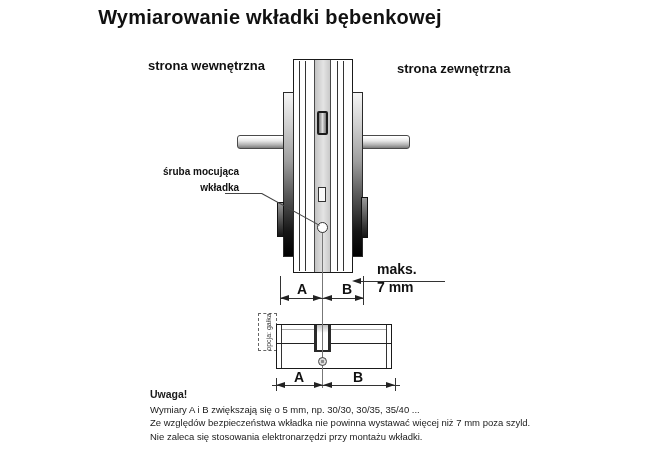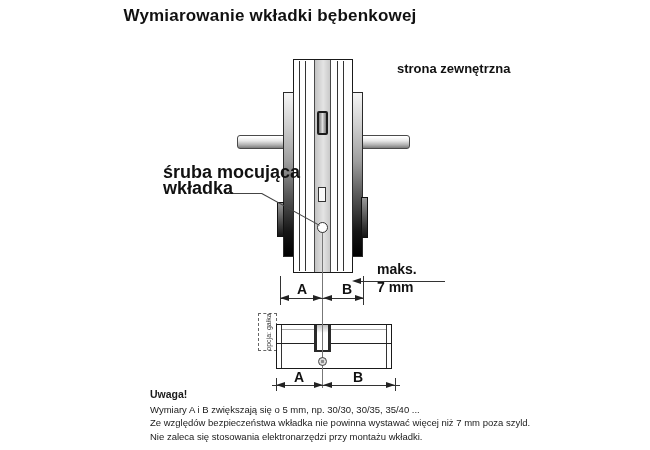--- a/index.html
+++ b/index.html
@@ -9,21 +9,21 @@
     font-family:"Liberation Sans", sans-serif;color:#111;overflow:hidden;
   }
   .abs{position:absolute;}
   .vline{position:absolute;width:1px;background:#333;}
   .hline{position:absolute;height:1px;background:#333;}
   .arrow{position:absolute;width:0;height:0;border-top:3.5px solid transparent;border-bottom:3.5px solid transparent;}
   .arrow.left{border-right:9px solid #222;}
   .arrow.right{border-left:9px solid #222;}
   .lbl{position:absolute;font-weight:bold;color:#111;white-space:nowrap;}
   .dimlbl{position:absolute;font-weight:bold;font-size:14px;width:24px;text-align:center;color:#111;}
-  #title{left:0;top:6px;width:540px;text-align:center;font-size:17px;font-weight:bold;letter-spacing:0.2px;}
+  #title{left:0;top:6px;width:540px;text-align:center;font-size:20px;font-weight:bold;letter-spacing:0.2px;}
   .side-label{font-size:13px;}
   .note{position:absolute;left:150px;top:388px;width:470px;font-size:9.5px;line-height:13.5px;color:#1a1a1a;}
   .note .head{font-weight:bold;font-size:10.5px;margin-bottom:1px;}
   
   .door{left:293px;top:59px;width:60px;height:214px;border:1.5px solid #1a1a1a;background:#fff;}
   .strip{left:314px;top:60px;width:17px;height:212px;background:linear-gradient(90deg,#c3c3c3,#e4e4e4 55%,#c9c9c9);border-left:1px solid #4a4a4a;border-right:1px solid #4a4a4a;}
   .shield{width:11px;top:92px;height:165px;border:1px solid #2a2a2a;background:linear-gradient(180deg,#f5f5f5 0%,#cfcfcf 20%,#9e9e9e 42%,#5a5a5a 62%,#161616 85%,#000 100%);}
   .tab{width:7px;border:1px solid #111;background:linear-gradient(180deg,#9a9a9a,#3a3a3a 70%,#151515);}
   .handle{top:135px;height:14px;border:1px solid #4a4a4a;background:linear-gradient(180deg,#ffffff 8%,#e8e8e8 40%,#b5b5b5 72%,#7d7d7d 100%);}
   .cam-top{left:317px;top:111px;width:11px;height:24px;border:2.5px solid #1c1c1c;border-radius:2px;background:linear-gradient(90deg,#7a7a7a,#dedede 50%,#7a7a7a);}
@@ -36,20 +36,21 @@
   .notch .shade{position:absolute;left:0;top:0;width:100%;height:8px;background:linear-gradient(180deg,#c2c2c2,#ffffff);}
   .screw2{left:318px;top:357px;width:9px;height:9px;border:1.5px solid #444;border-radius:50%;background:radial-gradient(circle at 50% 50%, #8a8a8a 0 28%, #dcdcdc 34%);}
 </style>
 </head>
 <body>
 
 <div id="stage">
 
   <div id="title" class="abs">Wymiarowanie wkładki bębenkowej</div>
 
+  <div class="lbl side-label" style="left:148px;top:58px;">strona wewnętrzna</div>
   <div class="lbl side-label" style="left:377px;top:61px;margin-left:20px;">strona zewnętrzna</div>
 
   <div class="abs door"></div>
   <div class="vline" style="left:299px;top:61px;height:210px;"></div>
   <div class="vline" style="left:305px;top:61px;height:210px;"></div>
   <div class="vline" style="left:337px;top:61px;height:210px;"></div>
   <div class="vline" style="left:343px;top:61px;height:210px;"></div>
   <div class="abs strip"></div>
   <div class="abs cam-top"></div>
   <div class="abs slot"></div>
@@ -75,21 +76,21 @@
       <div class="shade"></div>
     </div>
 
   <div class="vline" style="left:322px;top:231px;height:157px;background:#777;"></div>
 
   <div class="abs screw"></div>
   <div class="abs screw2"></div>
 
   <div class="hline" style="left:225px;top:193px;width:37px;background:#444;"></div>
   <div class="hline" style="left:262px;top:193px;width:66px;background:#444;transform:rotate(28.9deg);transform-origin:0 0;"></div>
-  <div class="lbl" style="left:163px;top:164px;font-size:18px;line-height:16px;">
+  <div class="lbl" style="left:163px;top:164px;font-size:10px;line-height:16px;text-align:right;">
     <div>śruba mocująca</div>
     <div>wkładka</div>
   </div>
 
   <div class="lbl" style="left:377px;top:244px;font-size:14px;line-height:17.5px;margin-top:17px;">
     <div>maks.</div>
     <div>7 mm</div>
   </div>
   <div class="hline" style="left:358px;top:281px;width:87px;"></div>
   <div class="arrow left" style="left:352px;top:277.5px;"></div>

